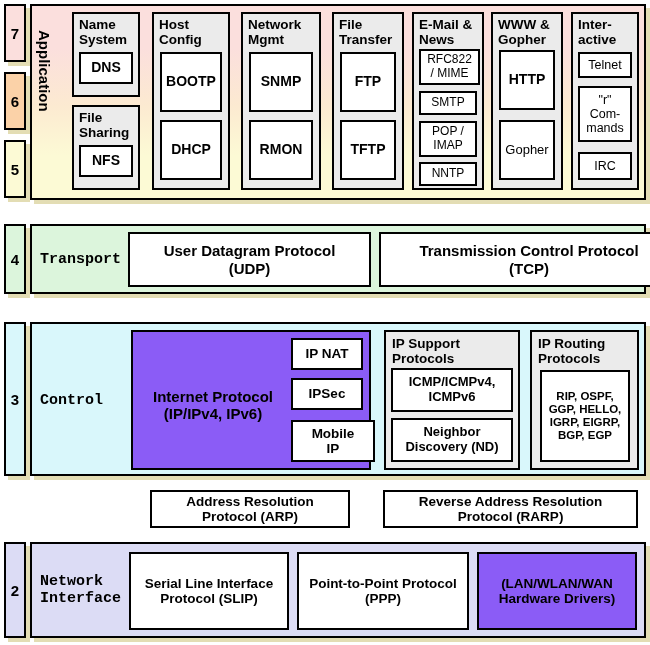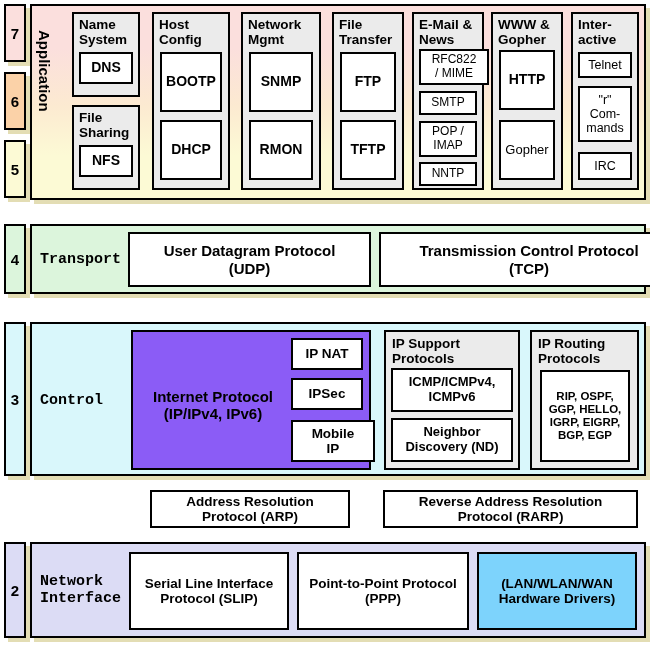--- a/index.html
+++ b/index.html
@@ -114,21 +114,21 @@
     background: #ffffff;
     display: flex;
     align-items: center;
     justify-content: center;
     text-align: center;
     font-weight: bold;
     line-height: 1.14;
     z-index: 4;
     white-space: pre-line;
   }
-  .proto.gray { background: #7dd3fc; }
+  .proto.gray { background: #8b5cf6; }
   .proto.normal { font-weight: normal; }
 
   
   .panel {
     position: absolute;
     box-sizing: border-box;
     border: 2px solid #000;
     background: #8b5cf6;
     z-index: 3;
   }
@@ -200,21 +200,21 @@
     <div class="grouptitle" style="white-space:pre-line;">File
 Transfer</div>
   </div>
   <div class="proto" style="left:340px; top:52px; width:56px; height:60px; font-size:14px;">FTP</div>
   <div class="proto" style="left:340px; top:120px; width:56px; height:60px; font-size:14px;">TFTP</div>
 
   <div class="group" style="left:412px; top:12px; width:72px; height:178px;">
     <div class="grouptitle" style="white-space:pre-line;">E-Mail &amp;
 News</div>
   </div>
-  <div class="proto normal" style="left:419px; top:49px; width:70px; height:36px; font-size:12px;">RFC822
+  <div class="proto normal" style="left:419px; top:49px; width:61px; height:36px; font-size:12px;">RFC822
 / MIME</div>
   <div class="proto normal" style="left:419px; top:91px; width:58px; height:24px; font-size:12px;">SMTP</div>
   <div class="proto normal" style="left:419px; top:121px; width:58px; height:36px; font-size:12px;">POP /
 IMAP</div>
   <div class="proto normal" style="left:419px; top:162px; width:58px; height:24px; font-size:12px;">NNTP</div>
 
   <div class="group" style="left:491px; top:12px; width:72px; height:178px;">
     <div class="grouptitle" style="white-space:pre-line;">WWW &amp;
 Gopher</div>
   </div>

